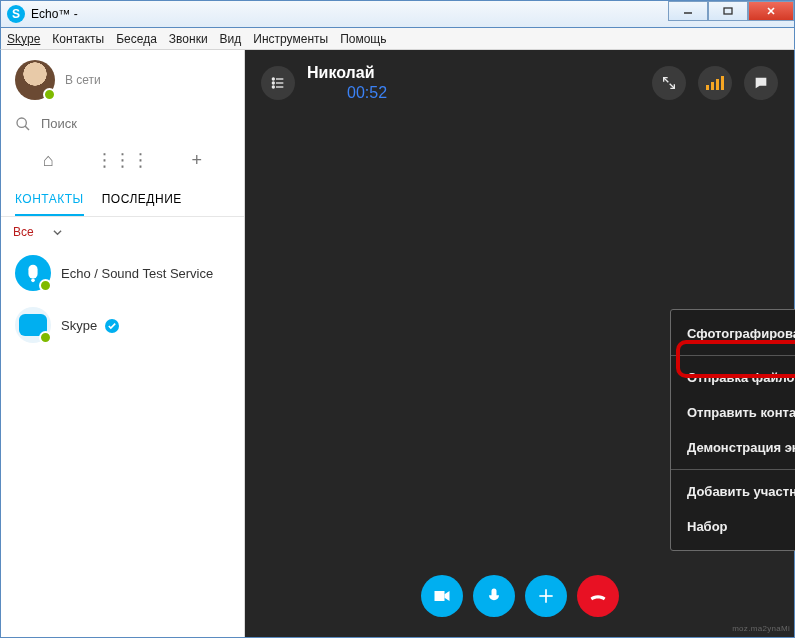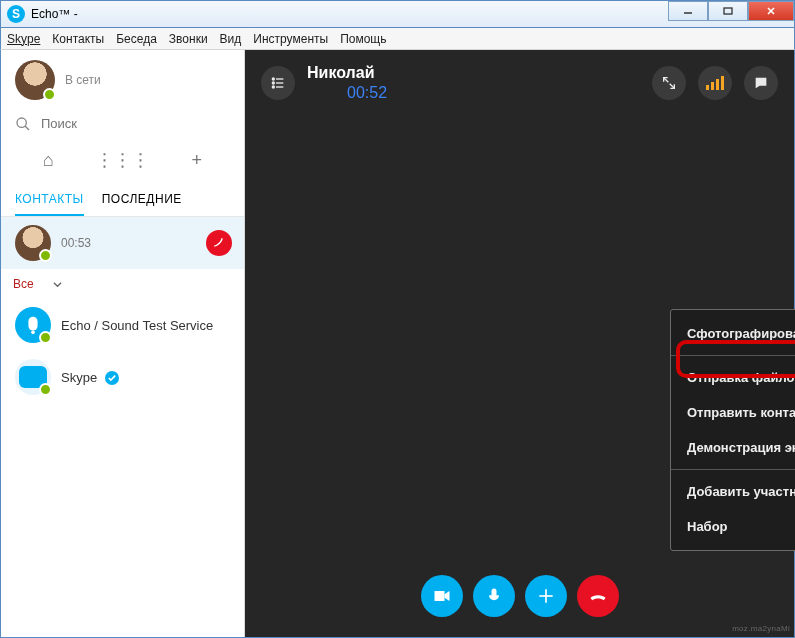--- a/index.html
+++ b/index.html
@@ -154,34 +154,20 @@
       <div class="nav-btn">⌂</div>
       <div class="nav-btn">⋮⋮⋮</div>
       <div class="nav-btn">+</div>
     </div>
 
     <div class="tabs">
       <div class="tab active">КОНТАКТЫ</div>
       <div class="tab">ПОСЛЕДНИЕ</div>
     </div>
 
-    <div class="active-call">
-      <div class="avatar small photo1">
-          <div class="presence"></div>
-        </div>
-      <div>
-        <div class="cname"></div>
-        <div class="ctime">00:53</div>
-      </div>
-      <div class="hangup-mini">
-        <svg viewBox="0 0 24 24">
-            <path d="M21 15c-2-1.5-5-2.5-9-2.5S5 13.5 3 15l-1-2c2.5-2 6-3 10-3s7.5 1 10 3z" transform="rotate(135 12 12)"></path>
-          </svg>
-      </div>
-    </div>
 
     <div class="filter">
       <span>Все</span>
       <svg viewBox="0 0 10 10">
           <path d="M1 3l4 4 4-4" fill="none" stroke="#666" stroke-width="1.5"></path>
         </svg>
     </div>
 
     <div class="clist">
       <div class="citem">

